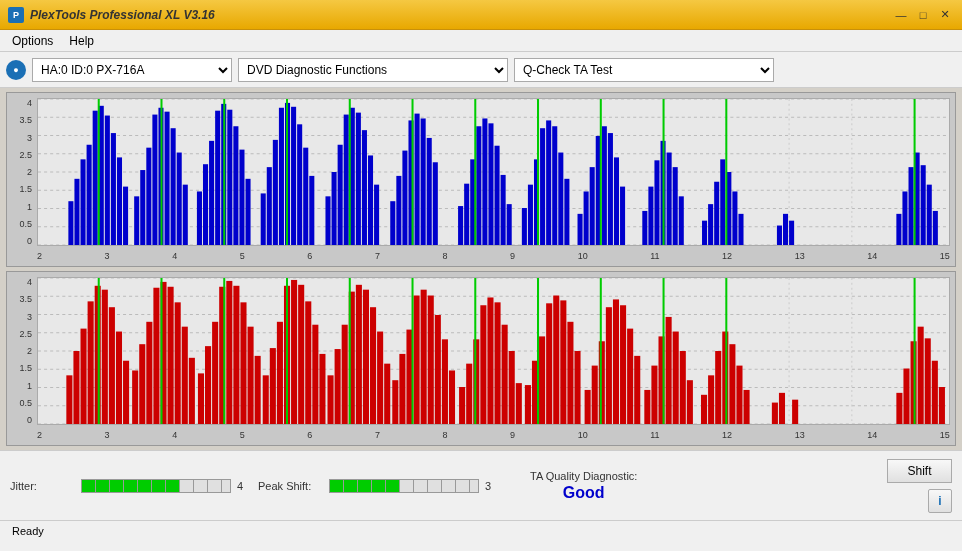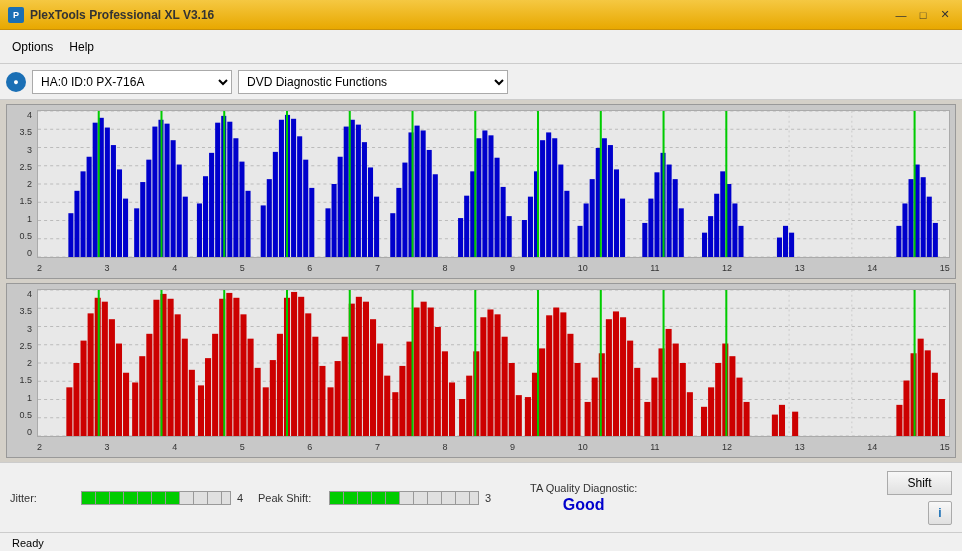--- a/index.html
+++ b/index.html
@@ -27,39 +27,40 @@
       border-radius: 2px;
       margin-right: 6px;
       display: flex; align-items: center; justify-content: center;
       color: white; font-size: 9px; font-weight: bold;
     }
     #title-bar .title-text {
       flex: 1;
       font-size: 12px;
       font-weight: bold;
       color: #333;
+      font-style: italic;
     }
     #title-bar .window-controls {
       display: flex;
       gap: 4px;
     }
     #title-bar .win-btn {
       width: 18px;
       height: 18px;
       background: transparent;
       border: none;
       cursor: pointer;
       display: flex; align-items: center; justify-content: center;
       font-size: 11px;
       color: #333;
     }
     
     #menu-bar {
       background: #f0f0f0;
-      height: 34px;
+      height: 22px;
       display: flex;
       align-items: center;
       padding: 0 4px;
       border-bottom: 1px solid #ccc;
     }
     #menu-bar .menu-item {
       padding: 2px 8px;
       cursor: pointer;
       font-size: 12px;
       color: #000;
@@ -275,20 +276,23 @@
   <span class="menu-item">Help</span>
 </div>
 
 <div id="toolbar">
   <div class="drive-icon">●</div>
   <select class="toolbar-select" id="drive-select">
     <option>HA:0 ID:0  PX-716A</option>
   </select>
   <select class="toolbar-select" id="function-select">
     <option>DVD Diagnostic Functions</option>
+  </select>
+  <select class="toolbar-select" id="test-select">
+    <option>Q-Check TA Test</option>
   </select>
 </div>
 
 <div id="charts-area">
 
   <div class="chart-container">
     <div class="y-axis-labels">
       <span>4</span>
       <span>3.5</span>
       <span>3</span>

